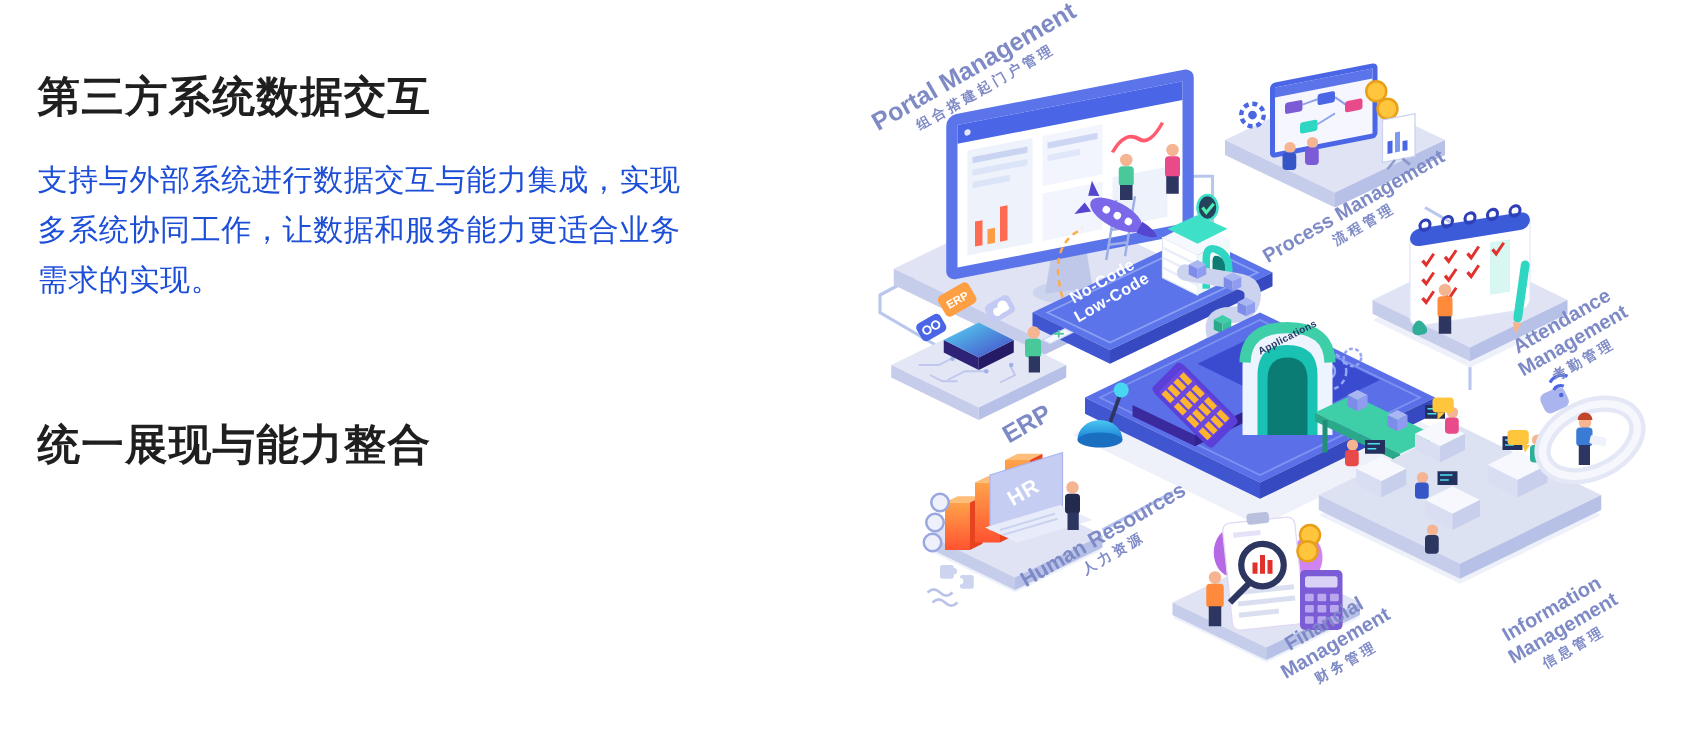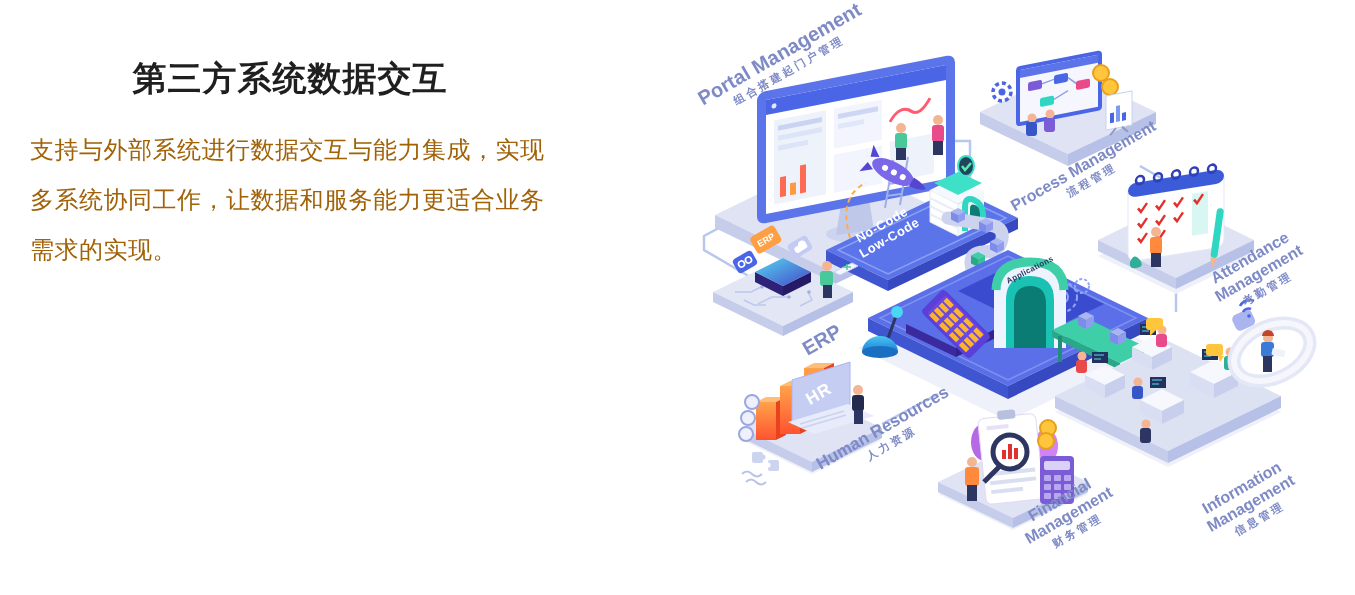--- a/index.html
+++ b/index.html
@@ -1,22 +1,22 @@
 <!DOCTYPE html>
 <html><head>
 <meta charset="utf-8">
 <style>
   html,body{margin:0;padding:0;background:#ffffff;}
   body{width:1355px;height:595px;position:relative;overflow:hidden;
        font-family:"Liberation Sans","DejaVu Sans",sans-serif;}
   
   .text-col{position:absolute;left:30px;top:0;width:520px;}
   .feature{position:absolute;left:0;width:520px;}
-  .feature h2{margin:0;font-size:34px;font-weight:700;color:#1f1f1f;letter-spacing:1px;line-height:1.2;text-align:center;}
-  .feature p{margin:26px 0 0 0;font-size:24px;color:#a16207;line-height:50px;letter-spacing:.5px;}
+  .feature h2{margin:0;font-size:34px;font-weight:700;color:#1f1f1f;letter-spacing:1px;line-height:1.2;}
+  .feature p{margin:26px 0 0 0;font-size:24px;color:#1d4ed8;line-height:40px;letter-spacing:.5px;}
   #feature-1{top:58px;}
   #feature-2{top:336px;}
   
   .scene{position:absolute;left:0;top:0;width:1355px;height:595px;}
   .scene svg{position:absolute;left:0;top:0;}
   .lbl{position:absolute;transform:translate(-50%,-50%) rotate(-30deg);
        color:#7e8ac6;font-weight:700;text-align:center;white-space:nowrap;line-height:1.15;}
   .lbl .en{display:block;}
   .lbl .zh{display:block;font-size:11px;letter-spacing:3px;margin-top:1px;}
   .lbl-portal .en{font-size:20px;}
@@ -30,20 +30,21 @@
 </style>
 </head>
 <body>
 
 <div class="text-col">
   <div class="feature" id="feature-1">
     <h2>第三方系统数据交互</h2>
     <p>支持与外部系统进行数据交互与能力集成，实现多系统协同工作，让数据和服务能力更适合业务需求的实现。</p>
   </div>
   <div class="feature" id="feature-2">
+    <h2>统一展现与能力整合</h2>
   </div>
 </div>
 
 <div class="scene">
 <svg width="1355" height="595" viewBox="0 0 1355 595">
   <defs>
     <linearGradient id="orangeGrad" x1="0" y1="0" x2="0" y2="1">
       <stop offset="0" stop-color="#ffa24a"></stop>
           <stop offset="1" stop-color="#ff5330"></stop>
     </linearGradient>

